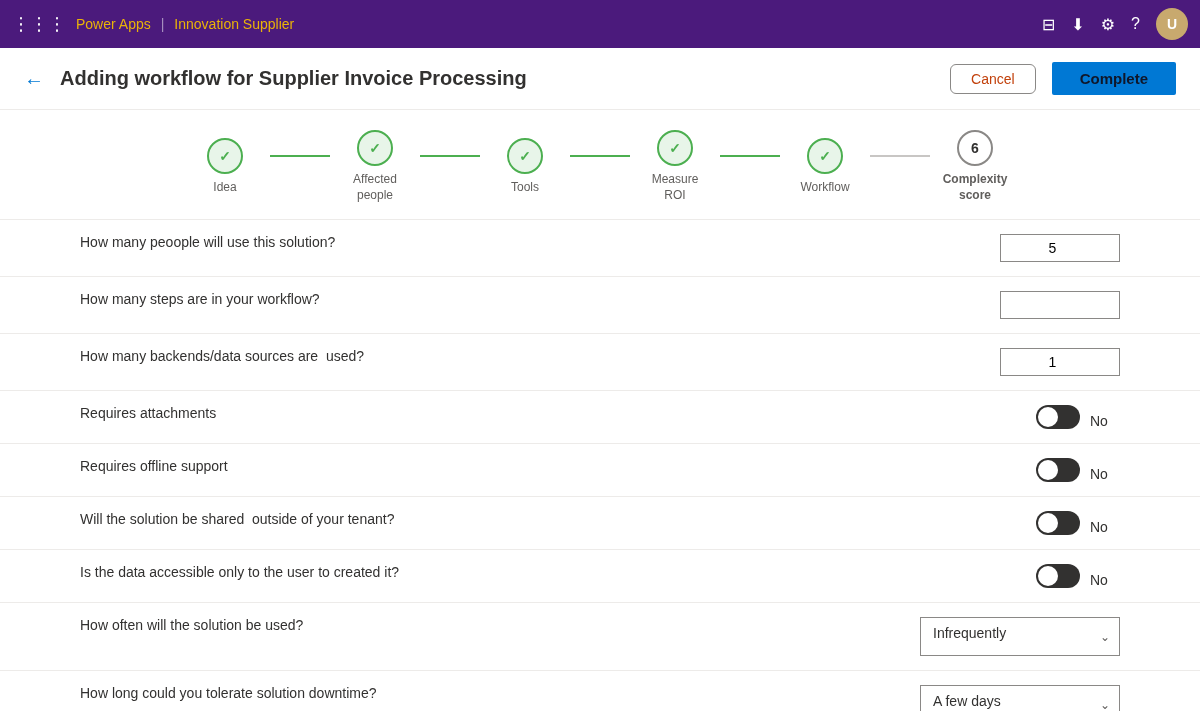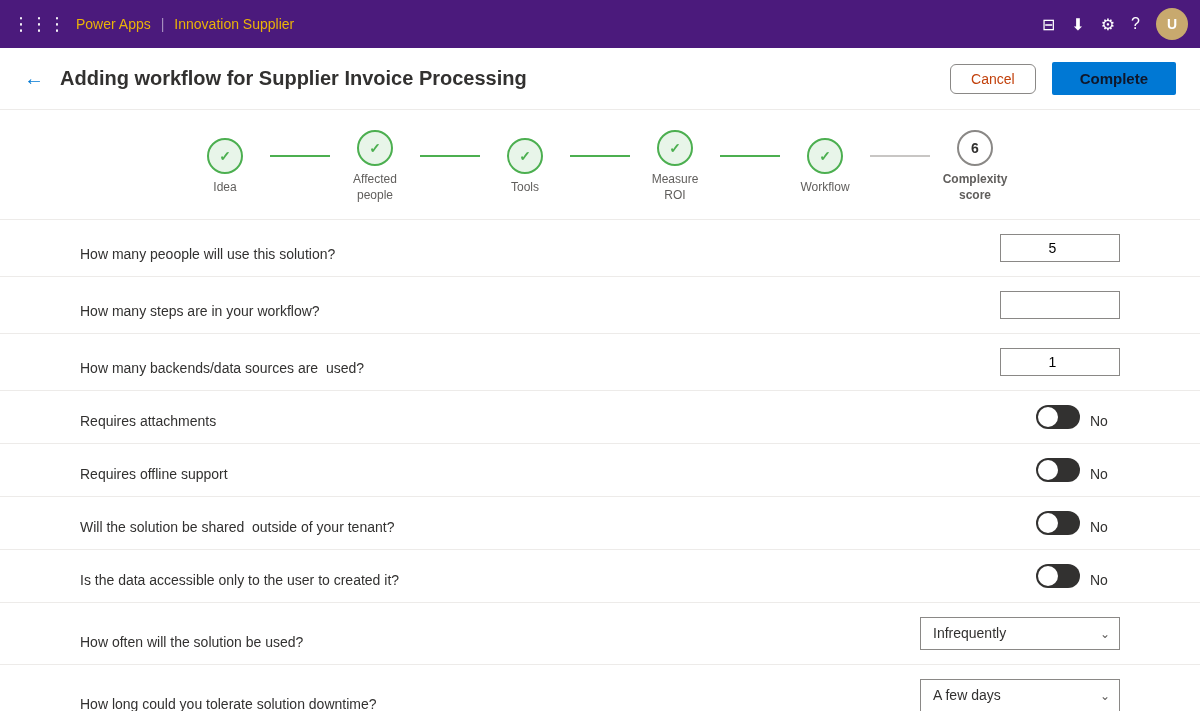--- a/index.html
+++ b/index.html
@@ -126,21 +126,21 @@
     }
 
     
     .form-area {
       flex: 1;
       overflow-y: auto;
       padding: 0;
     }
     .form-row {
       display: flex;
-      align-items: flex-end;
+      align-items: flex-start;
       padding: 14px 80px;
       border-bottom: 1px solid #edebe9;
       min-height: 52px;
     }
     .form-label {
       flex: 1;
       font-size: 14px;
       color: #323130;
     }
     .form-input {
@@ -180,21 +180,21 @@
       margin-top: 7px;
     }
     .select-wrapper {
       position: relative;
       width: 200px;
     }
     .select-wrapper select {
       width: 100%;
       border: 1px solid #8a8886;
       background: white;
-      padding: 7px 36px 8px 12px;
+      padding: 7px 36px 14px 12px;
       font-size: 14px;
       cursor: pointer;
       appearance: none;
       -webkit-appearance: none;
       outline: none;
       color: #323130;
     }
     .select-chevron {
       position: absolute;
       right: 10px; top: 50%;

